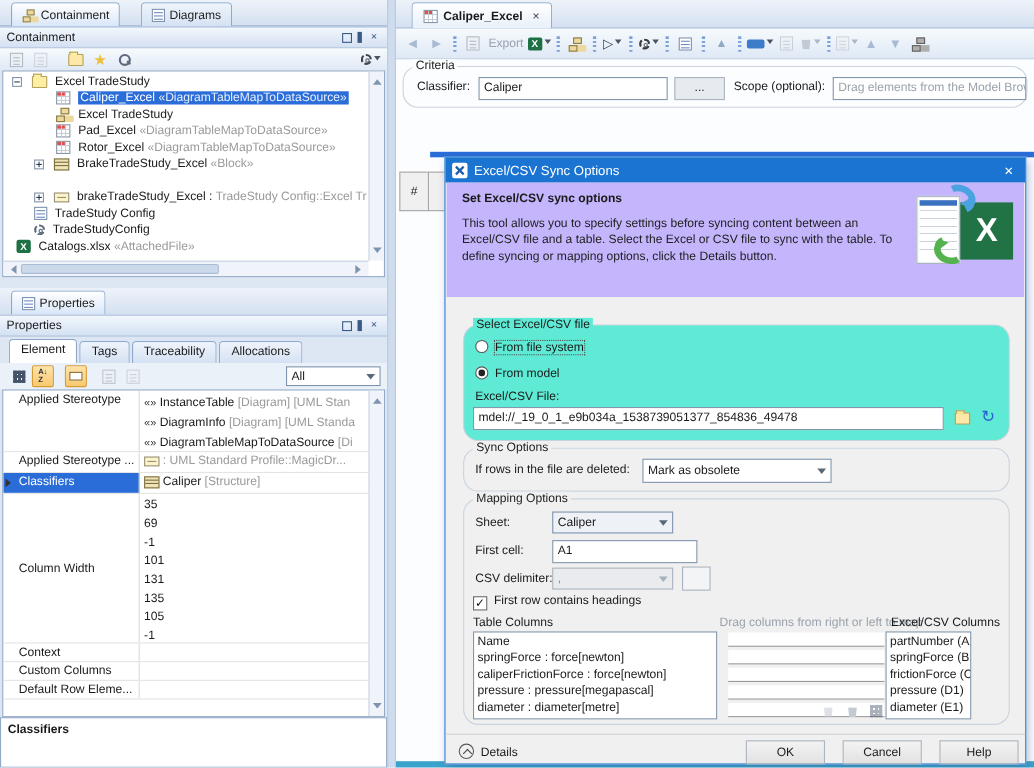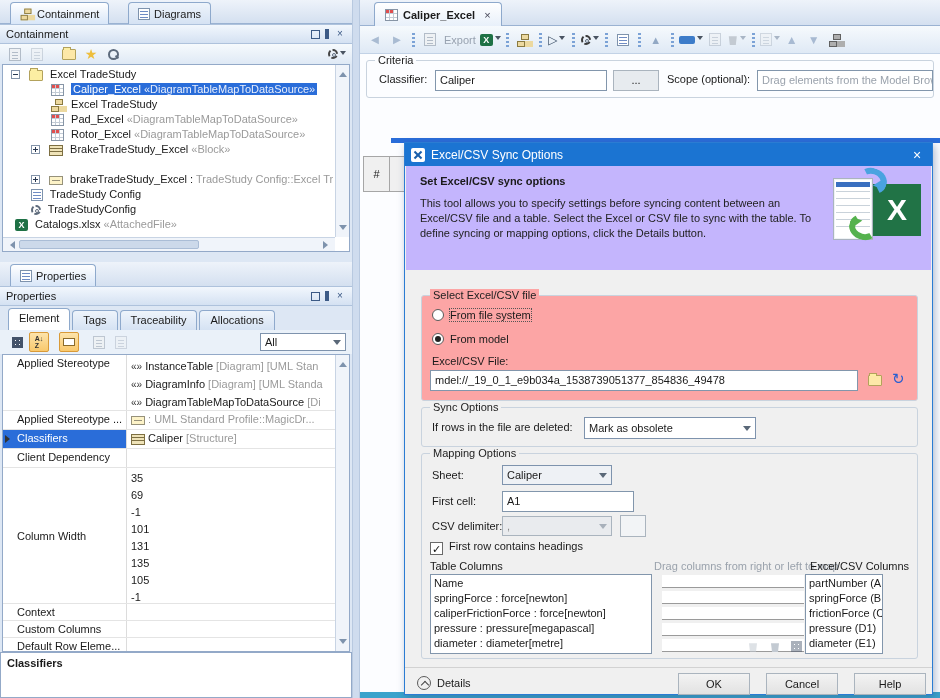--- a/index.html
+++ b/index.html
@@ -92,21 +92,21 @@
   .pval{flex:1;padding:2px 4px;overflow:hidden;white-space:nowrap}
   .pmeta{color:#9a9a9a}
   .stpre{color:#333;font-size:10px;margin-right:3px}
   .pline{height:18px;line-height:18px;overflow:hidden;white-space:nowrap}
 
   
   .rtabbar{left:360px;top:0;width:580px;height:26px;background:linear-gradient(#eef3fa,#d4e0f0);border-bottom:1px solid #9ab2d2}
   .rtab{position:absolute;left:14px;top:2px;height:24px;display:flex;align-items:center;gap:5px;padding:0 10px;background:linear-gradient(#fff,#e8f0fa);border:1px solid #8ea9cc;border-bottom:none;border-radius:4px 4px 0 0;font-weight:bold}
   .rtoolbar{left:360px;top:26px;width:580px;height:28px;display:flex;align-items:center;padding:0 4px;border-bottom:1px solid #c2d2e6}
   .canvas{left:360px;top:54px;width:580px;height:644px;background:#fcfdff}
-  .grp{position:absolute;border:1px solid #c9d3de;border-radius:3px}
+  .grp{position:absolute;border:1px solid #c9d3de;border-radius:14px}
   .grp>.leg{position:absolute;top:-7px;left:8px;background:inherit;padding:0 3px;color:#222}
   .fld{background:#fff;border:1px solid #8296ac;padding:0 4px;line-height:19px;overflow:hidden;white-space:nowrap;position:absolute;height:21px}
   .ph{color:#9aa2ac}
   .btn{background:linear-gradient(#f3f3f3,#e2e2e2);border:1px solid #aab4be;text-align:center;position:absolute}
 
   
   .thc{position:absolute;top:102px;height:36px;background:#f0f0f0;border:1px solid #a6a6a6;border-left:none;display:flex;align-items:center;justify-content:center;text-align:center;line-height:13px;padding:0 2px}
   .vtag{width:14px;height:11px;background:#fdf6c8;border:1px solid #b2ad8e;font-size:8px;line-height:9px;color:#4a4a3a;flex:none;margin-right:3px}
   .vtag::after{content:"V"}
 
@@ -307,24 +307,20 @@
     </div>
     <div class="prow" style="height:19px">
       <div class="plab">Applied Stereotype ...</div>
       <div class="pval"><span class="i part-ic"></span> <span class="pmeta">: UML Standard Profile::MagicDr...</span></div>
     </div>
     <div class="prow" style="height:19px">
       <span class="sarr" style="left:2px;top:5px;border-left:5px solid #333"></span>
       <div class="plab" style="background:#2a6dd9;color:#fff">Classifiers</div>
       <div class="pval"><span class="i block-ic"></span> <span>Caliper</span> <span class="pmeta">[Structure]</span></div>
     </div>
-    <div class="prow" style="height:19px">
-      <div class="plab">Client Dependency</div>
-      <div class="pval"></div>
-    </div>
     <div class="prow" style="height:136px">
       <div class="plab" style="display:flex;align-items:center">Column Width</div>
       <div class="pval" style="line-height:17px">
         <div>35</div>
         <div>69</div>
         <div>-1</div>
         <div>101</div>
         <div>131</div>
         <div>135</div>
         <div>105</div>
@@ -478,21 +474,21 @@
       <div style="position:absolute;left:14px;top:9px;font-weight:bold">Set Excel/CSV sync options</div>
       <p>This tool allows you to specify settings before syncing content between an Excel/CSV file and a table. Select the Excel or CSV file to sync with the table. To define syncing or mapping options, click the Details button.</p>
       <div class="xlg">
         <div class="xl-sheet"></div>
         <div class="xl-green">X</div>
         <div class="arc arc-b"></div>
         <div class="arc arc-g"></div>
       </div>
     </div>
 
-    <div class="grp" style="left:16px;top:152px;width:497px;height:106px;background:#fca5a5">
+    <div class="grp" style="left:16px;top:152px;width:497px;height:106px;background:#5eead4">
       <span class="leg">Select Excel/CSV file</span>
       <div style="position:absolute;left:10px;top:13px">
         <span class="radio"></span><span class="dfoc">From file system</span>
       </div>
       <div style="position:absolute;left:10px;top:37px">
         <span class="radio on"></span><span>From model</span>
       </div>
       <div style="position:absolute;left:10px;top:59px">Excel/CSV File:</div>
       <div class="fld" style="left:8px;top:74px;width:428px">mdel://_19_0_1_e9b034a_1538739051377_854836_49478</div>
       <span class="i folder-ic" style="position:absolute;left:446px;top:79px;background:#fde8a8"></span>

